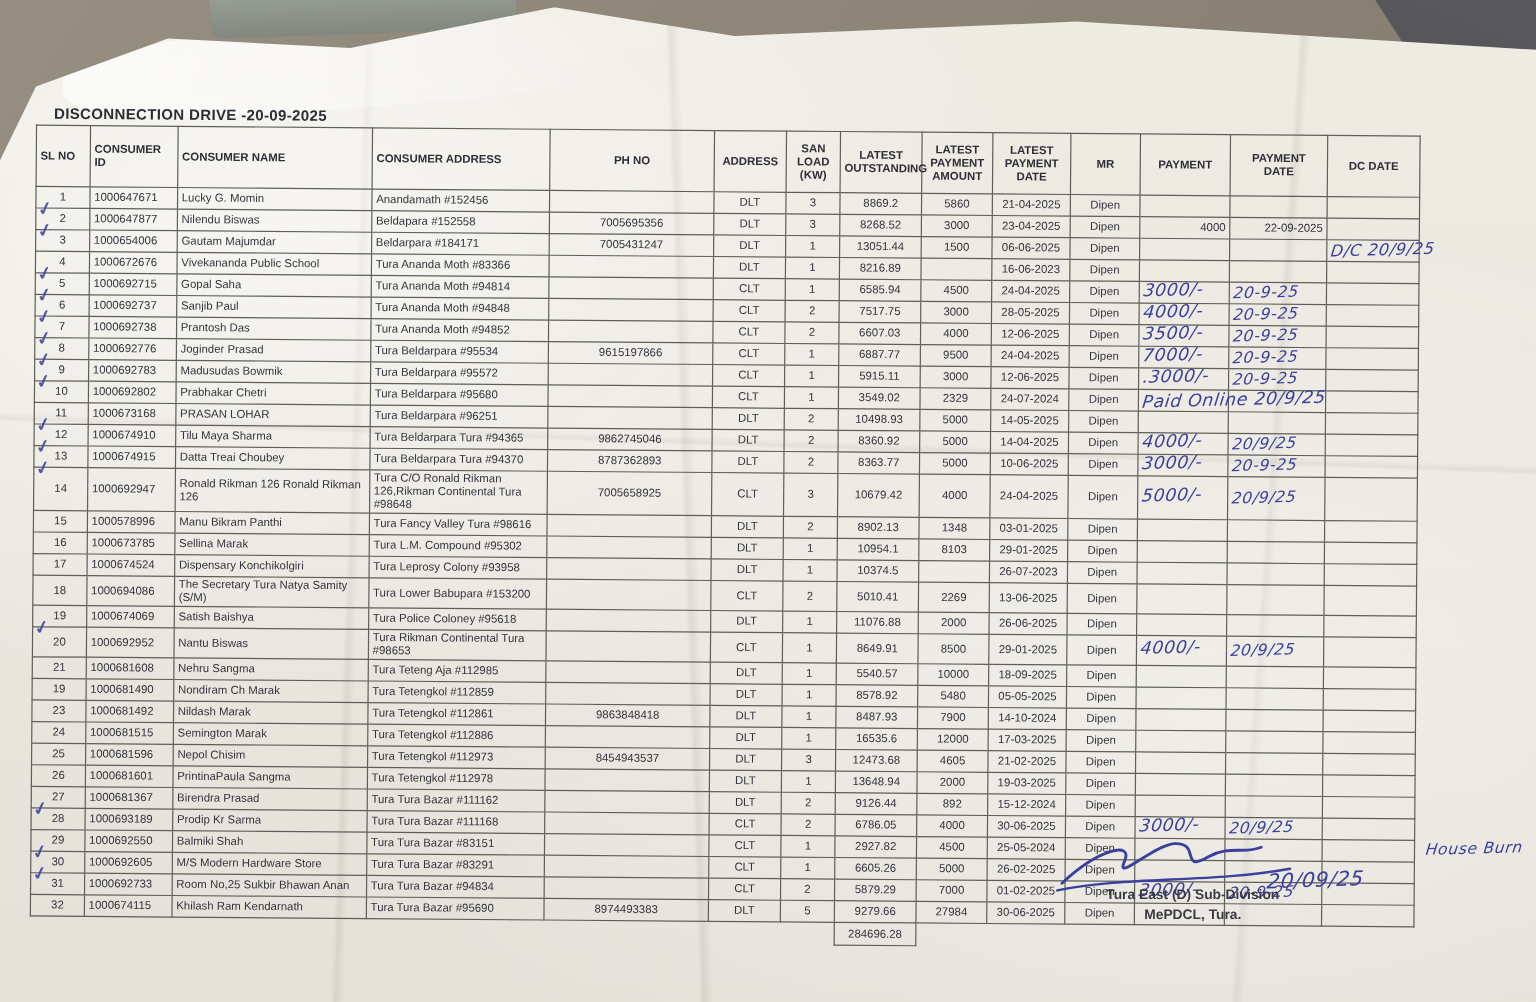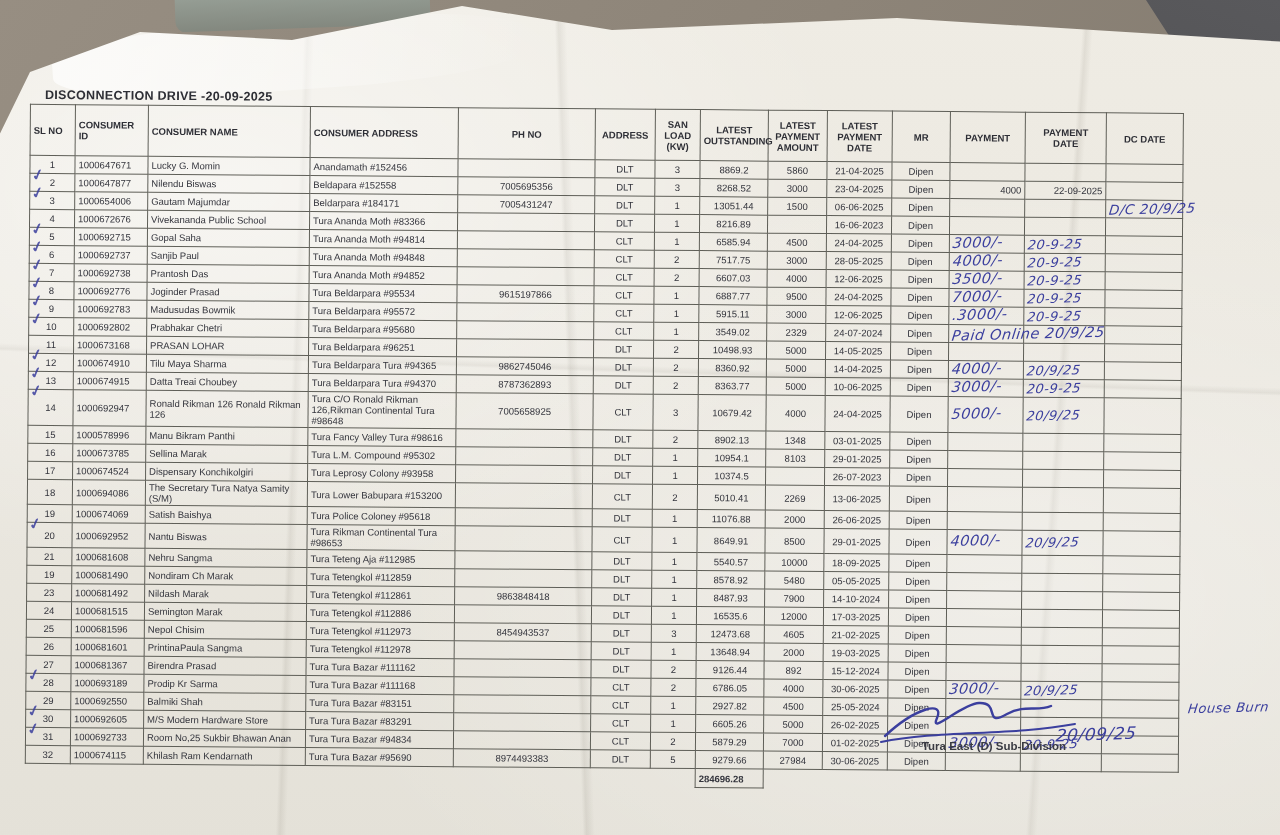--- a/index.html
+++ b/index.html
@@ -65,21 +65,21 @@
   td.al-c{text-align:center;}
   td.al-r{text-align:right;}
   td.al-l{text-align:left;}
   td.slno{position:relative;text-align:center;}
   .tick{
     position:absolute;left:1px;top:-5px;color:#3b3f9e;font-size:15px;
     font-weight:bold;transform:rotate(-14deg);opacity:.85;pointer-events:none;
   }
   tr.total-row td{border:none;background:transparent;}
   tr.total-row td.box{
-    border:1px solid #5f5f58;font-weight:bold;text-align:left;height:16px;
+    border:1px solid #5f5f58;font-weight:normal;text-align:center;height:16px;
   }
   
   .hw{
     font-family:"DejaVu Sans",sans-serif;font-style:italic;
     color:#3b3f9e;white-space:nowrap;display:inline-block;
     transform:skewX(-8deg) rotate(-2deg);letter-spacing:.5px;
   }
   .hw-pay{font-size:14.5px;position:relative;top:-1px;}
   .hw-date{font-size:13px;}
   .hw-wide{font-size:14.5px;position:relative;z-index:5;}
@@ -687,15 +687,16 @@
       </table>
     </div>
 
     <div class="signature">
       <svg class="sig-scrawl" width="230" height="56" viewBox="0 0 230 56">
         <path d="M6 38 C 36 10, 66 2, 58 20 C 50 38, 82 6, 100 5 C 122 4, 104 30, 128 16 C 146 6, 158 14, 172 8" stroke="#3b3f9e" stroke-width="2.4" fill="none" stroke-linecap="round"></path>
         <path d="M2 44 C 60 32, 130 38, 196 26" stroke="#3b3f9e" stroke-width="2" fill="none" stroke-linecap="round"></path>
       </svg>
       <div class="hw sig-date">20/09/25</div>
       <div class="sig-line">Tura East (D) Sub-Division</div>
+      <div class="sig-line">MePDCL, Tura.</div>
     </div>
   </div>
 </div>
 
 </body></html>

